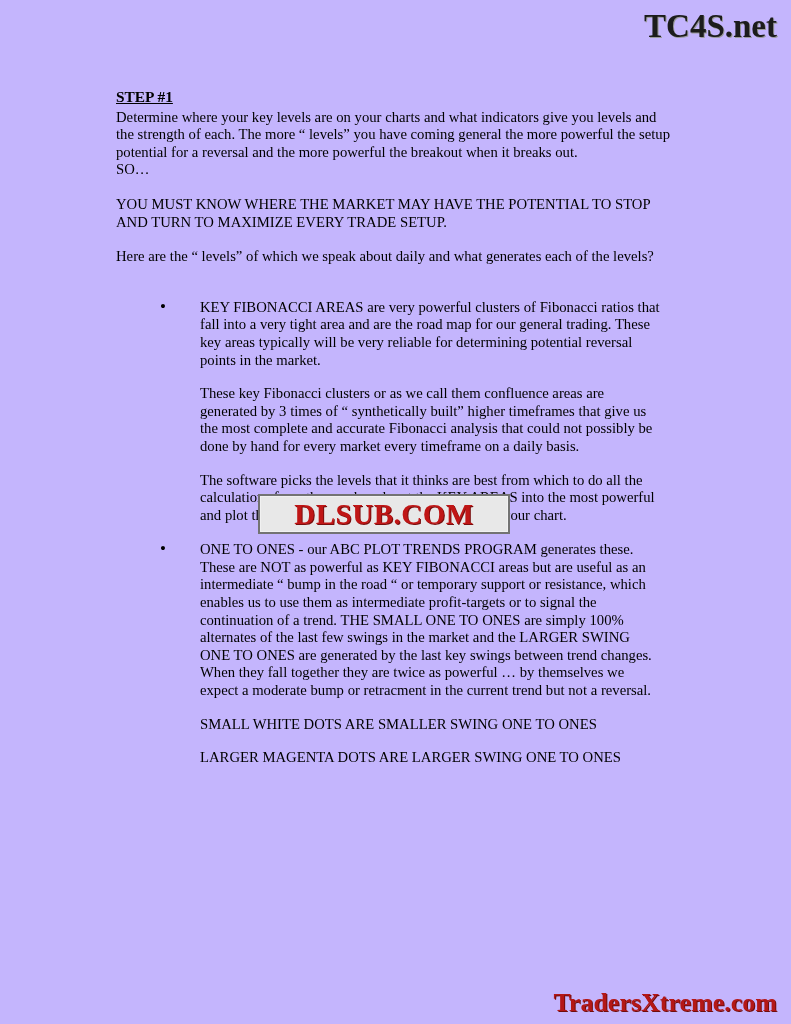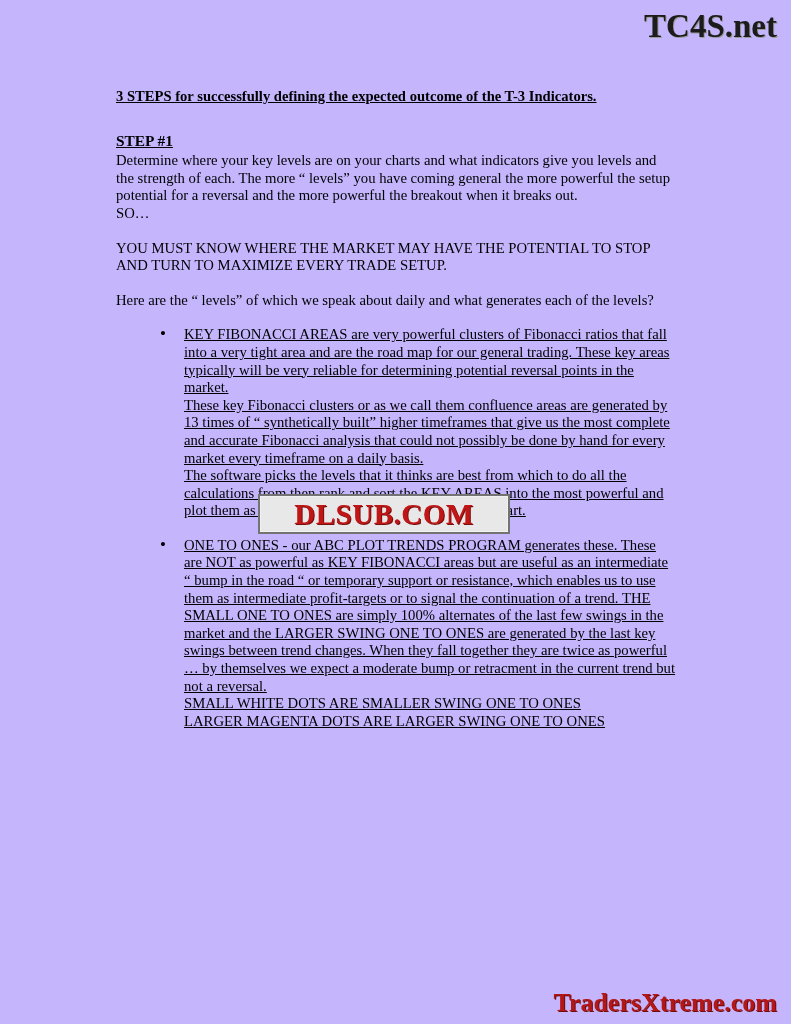--- a/index.html
+++ b/index.html
@@ -82,22 +82,21 @@
   }
   ul.bullets > li::before {
     content: "\2022";
     position: absolute;
     left: 44px;
     top: -1px;
     font-size: 17px;
     line-height: 17.6px;
   }
   .li-block {
-    margin: 0;
-    text-decoration: underline;
+    margin: 16px;
   }
   .li-block + .li-block {
     margin-top: 0;
   }
 
   
   .watermark {
     position: absolute;
     left: 258px;
     top: 494px;
@@ -134,42 +133,41 @@
 </style>
 </head>
 <body>
 
 <div class="page">
 
   <div class="header-brand">TC4S.net</div>
 
   <div class="content">
 
-    <div class="doc-title">3 STEPS for successfully defining the expected outcome of the T-3 Indicators.</div>
 
     <div class="step-head">STEP #1</div>
 
     <p class="para">Determine where your key levels are on your charts and what indicators give you levels and the strength of each.  The more “ levels” you have coming general the more powerful the setup potential for a reversal and the more powerful the breakout when it breaks out.</p>
 
     <p class="para">SO…</p>
 
     <div class="gap-m"></div>
 
     <p class="para">YOU MUST KNOW WHERE THE MARKET MAY HAVE THE POTENTIAL TO STOP AND TURN TO MAXIMIZE EVERY TRADE SETUP.</p>
 
     <div class="gap-m"></div>
 
     <p class="para indent-1">Here are the “ levels” of which we speak about daily and what generates each of the levels?</p>
 
     <div class="gap-m"></div>
 
     <ul class="bullets">
       <li>
         <p class="li-block">KEY FIBONACCI AREAS are very powerful clusters of Fibonacci ratios that fall into a very tight area and are the road map for our general trading.  These key areas typically will be very reliable for determining potential reversal points in the market.</p>
-        <p class="li-block">These key Fibonacci clusters or as we call them confluence areas are generated by 13 times of “ synthetically built” higher timeframes that give us the most complete and accurate Fibonacci analysis that could not possibly be done by hand for every market every timeframe on a daily basis.</p>
+        <p class="li-block">These key Fibonacci clusters or as we call them confluence areas are generated by 3 times of “ synthetically built” higher timeframes that give us the most complete and accurate Fibonacci analysis that could not possibly be done by hand for every market every timeframe on a daily basis.</p>
         <p class="li-block">The software picks the levels that it thinks are best from which to do all the calculations from then rank and sort the KEY AREAS into the most powerful and plot them as an easy to read red or blue line on your chart.</p>
       </li>
       <li>
         <p class="li-block">ONE TO ONES - our ABC PLOT TRENDS PROGRAM generates these. These are NOT as powerful as KEY FIBONACCI areas but are useful as an intermediate “ bump in the road “ or temporary support or resistance, which enables us to use them as intermediate profit-targets or to signal the continuation of a trend.  THE SMALL ONE TO ONES are simply 100% alternates of the last few swings in the market and the LARGER SWING ONE TO ONES are generated by the last key swings between trend changes. When they fall together they are twice as powerful … by themselves we expect a moderate bump or retracment in the current trend but not a reversal.</p>
         <p class="li-block">SMALL WHITE DOTS ARE SMALLER SWING ONE TO ONES</p>
         <p class="li-block">LARGER MAGENTA DOTS ARE LARGER SWING ONE TO ONES</p>
       </li>
     </ul>
 
   </div>

